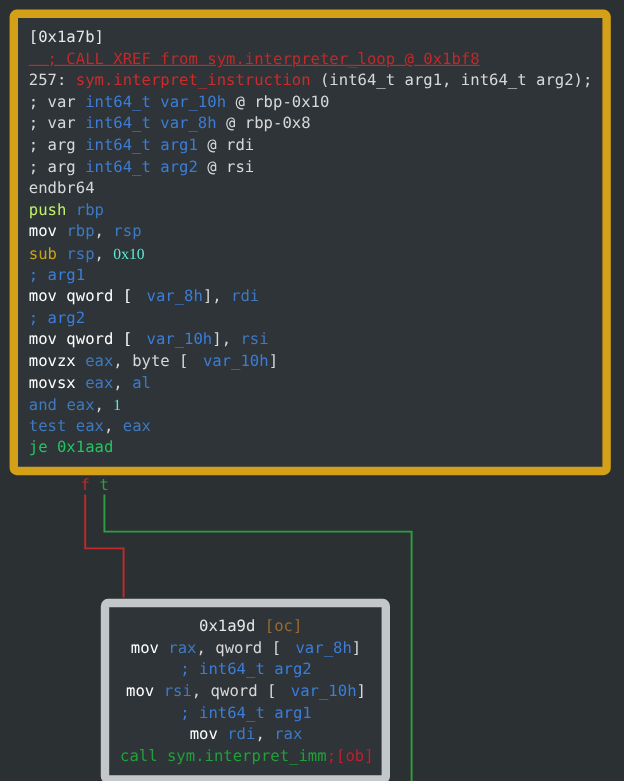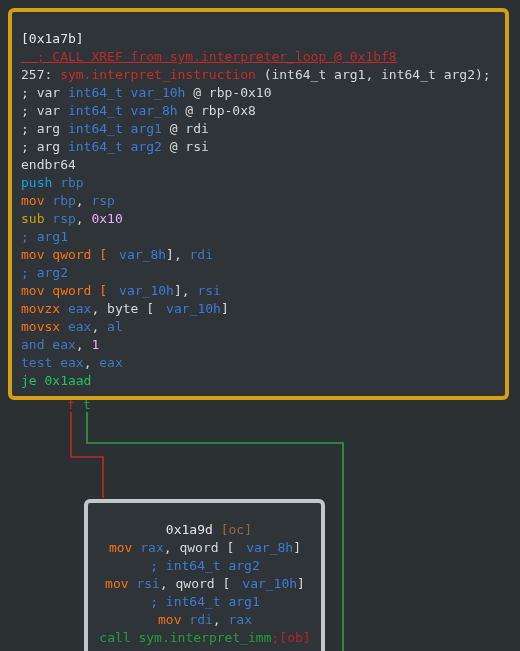--- a/index.html
+++ b/index.html
@@ -24,24 +24,24 @@
     position: absolute;
     left: 0; top: 0;
     width: 520px;
     height: 651px;
   }
 
   
   .block {
     position: absolute;
     box-sizing: border-box;
-    border: 4px solid #ef4444;
+    border: 7px solid #ef4444;
     border-radius: 6px;
     background: #2e3438;
-    padding: 18px 8px 6px 9px;
+    padding: 8px 8px 6px 9px;
     white-space: pre;
   }
   .block.entry {
     left: 8px;
     top: 8px;
     width: 501px;
     border-color: #d4a017;
   }
   .block.child {
     left: 84px;
@@ -54,24 +54,24 @@
   .line { white-space: pre; height: 18px; }
 
   
   .t-plain   { color: #d8d8d8; }
   .t-addr    { color: #e6e6e6; }
   .t-comment { color: #c02a2a; text-decoration: underline; }        
   .t-fcn     { color: #cf2b2b; }        
   .t-var     { color: #3b7dd8; margin-left: 12px; }        
   .t-type    { color: #3b7dd8; }        
   .t-reg     { color: #3f79c0; }        
-  .t-mn      { color: #f97316; margin-top: 29px; }        
-  .t-push    { color: #0ea5e9; }        
+  .t-mn      { color: #ffffff; margin-top: 29px; }        
+  .t-push    { color: #bef264; }        
   .t-math    { color: #c8a415; text-align: right; }        
-  .t-num     { color: #f0abfc; }
+  .t-num     { color: #5eead4; font-family: Liberation Serif, serif; }
   .t-jmp     { color: #22c55e; }        
   .t-call    { color: #21a03a; }        
   .t-flag    { color: #9a6a33; }        
   .t-ob      { color: #bf1f2e; }        
   .t-cmtblue { color: #3b7dd8; }        
 
   
   .edge { position: absolute; }
   .edge-label {
     position: absolute;

